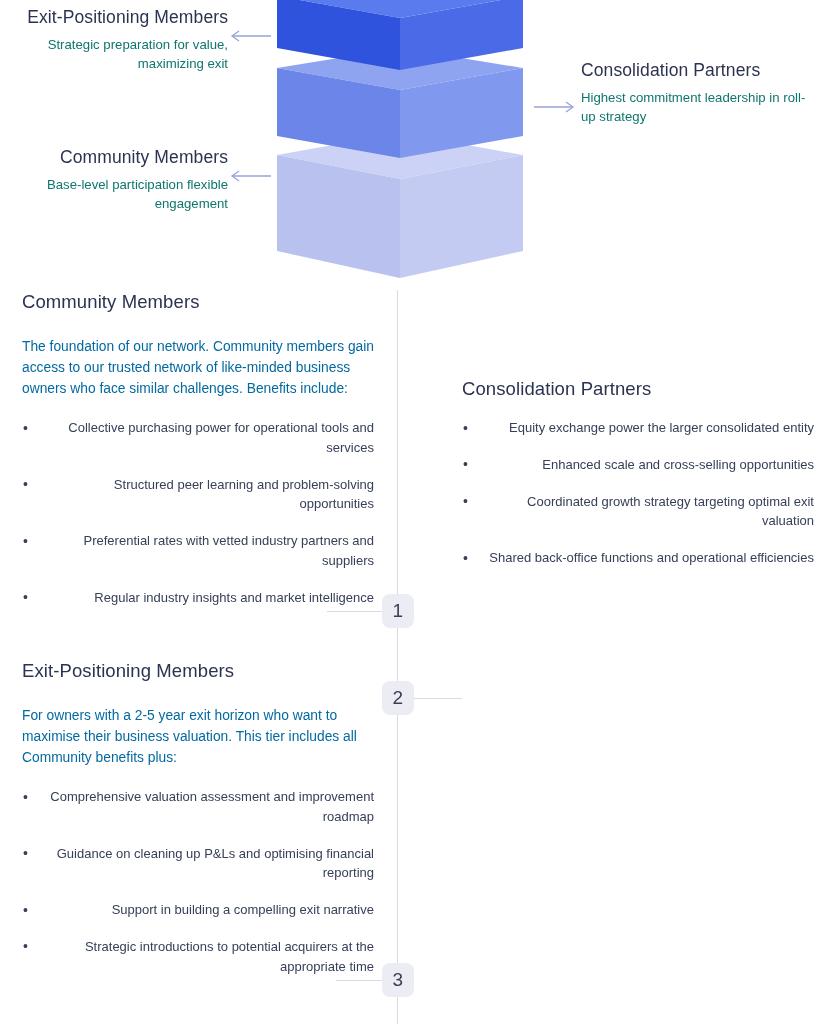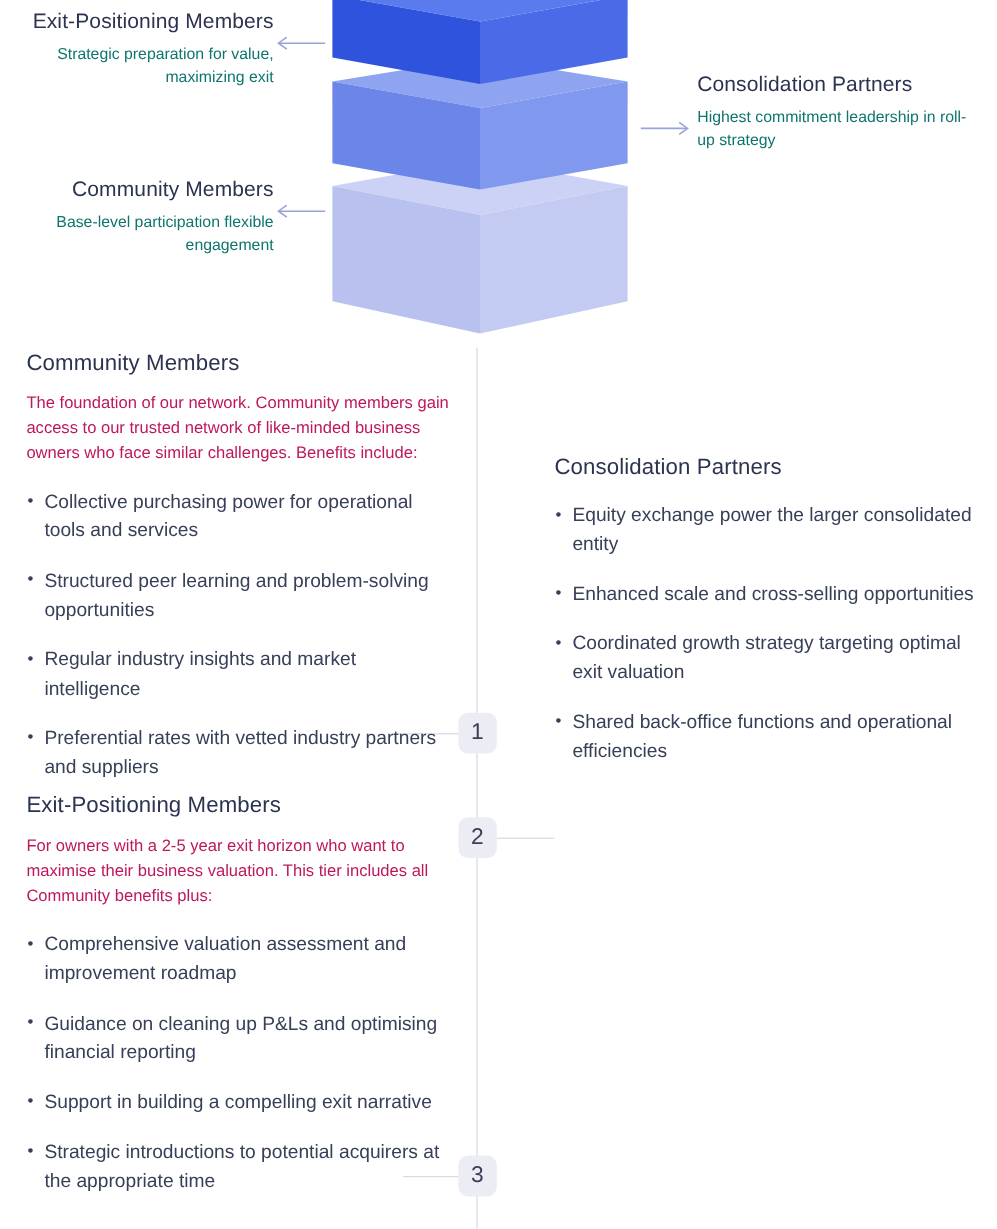--- a/index.html
+++ b/index.html
@@ -117,35 +117,36 @@
 
   .block-title {
     font-size: 18.5px;
     font-weight: 400;
     color: #2b3350;
     line-height: 1.25;
     letter-spacing: .1px;
   }
 
   .block-intro {
-    margin-top: 13px;
+    margin-top: 24px;
     font-size: 13.8px;
     line-height: 1.52;
-    color: #be185d;
+    color: #0369a1;
   }
 
   .bullets { margin-top: 18px; list-style: none; }
 
   .bullets li {
     position: relative;
     padding-left: 15px;
     margin-bottom: 17px;
-    font-size: 16px;
+    font-size: 13px;
     line-height: 1.52;
     color: #374058;
+    text-align: right;
   }
   .bullets li:last-child { margin-bottom: 0; }
 
   .bullets li::before {
     content: "\2022";
     position: absolute;
     left: 1px;
     top: -0.5px;
     color: #374058;
     font-size: 14px;
@@ -232,22 +233,22 @@
     <div class="node node-1">1</div>
     <div class="node node-2">2</div>
     <div class="node node-3">3</div>
 
     <div class="block block-community">
       <div class="block-title">Community Members</div>
       <div class="block-intro">The foundation of our network. Community members gain access to our trusted network of like-minded business owners who face similar challenges. Benefits include:</div>
       <ul class="bullets">
         <li>Collective purchasing power for operational tools and services</li>
         <li>Structured peer learning and problem-solving opportunities</li>
+        <li>Preferential rates with vetted industry partners and suppliers</li>
         <li>Regular industry insights and market intelligence</li>
-        <li>Preferential rates with vetted industry partners and suppliers</li>
       </ul>
     </div>
 
     <div class="block block-consol">
       <div class="block-title">Consolidation Partners</div>
       <ul class="bullets">
         <li>Equity exchange power the larger consolidated entity</li>
         <li>Enhanced scale and cross-selling opportunities</li>
         <li>Coordinated growth strategy targeting optimal exit valuation</li>
         <li>Shared back-office functions and operational efficiencies</li>

